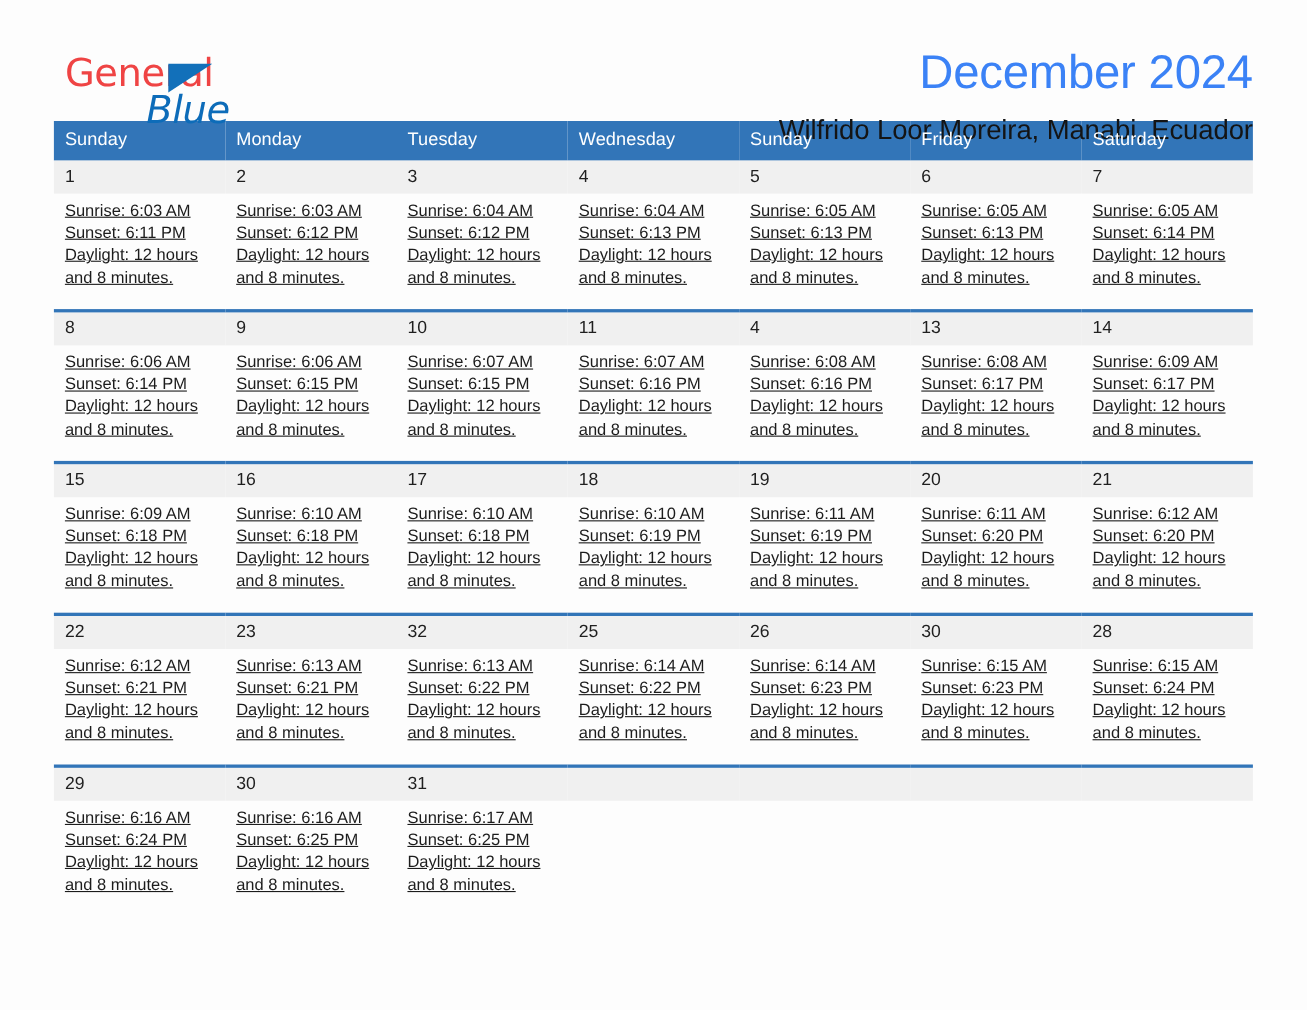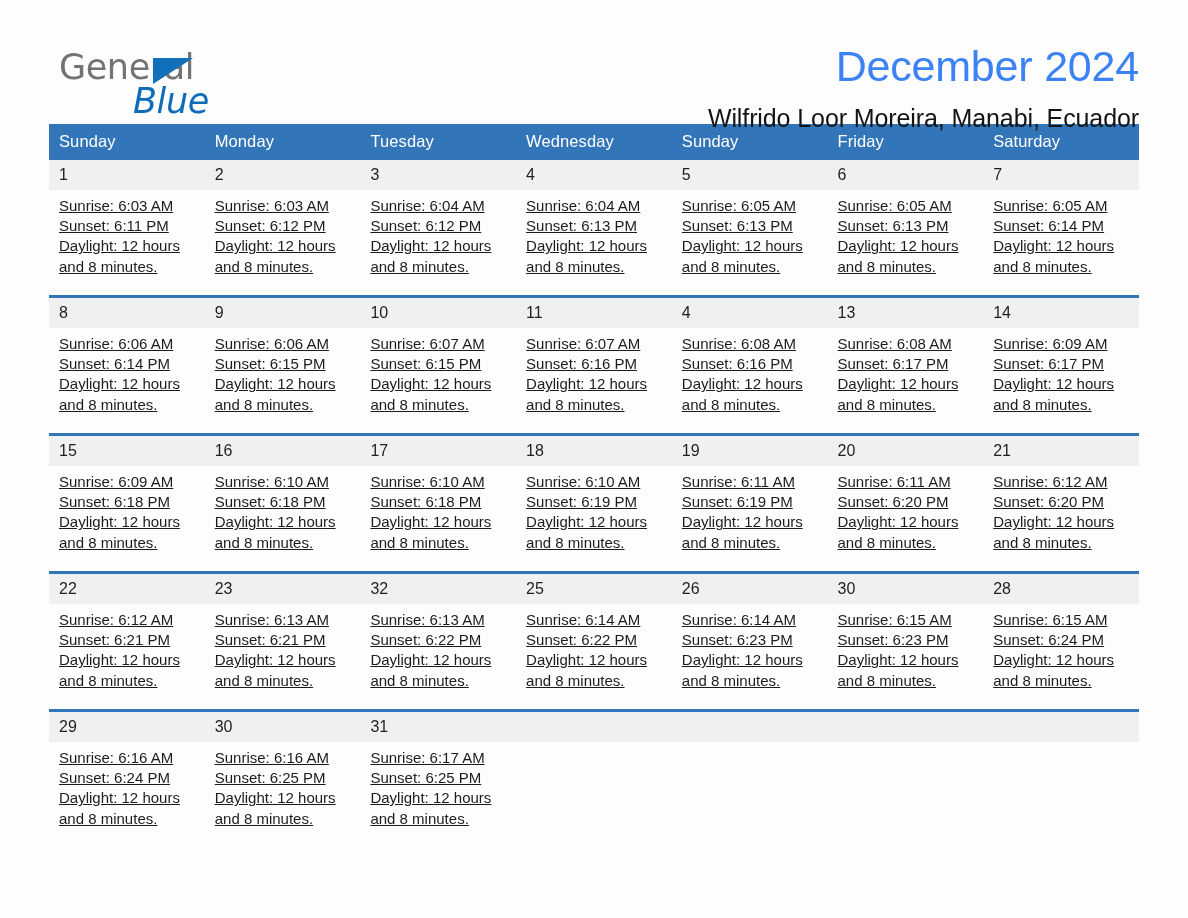--- a/index.html
+++ b/index.html
@@ -37,21 +37,21 @@
     width: 200px;
     height: 80px;
     flex: 0 0 auto;
   }
   .logo-general {
     position: absolute;
     left: 10px;
     top: 8px;
     font-size: 35px;
     letter-spacing: -0.4px;
-    color: #737373;
+    color: #ef4444;
     font-family: "DejaVu Sans", sans-serif;
     font-weight: 400;
     line-height: 1;
   }
   .logo-tri {
     position: absolute;
     left: 104px;
     top: 16px;
     width: 0;
     height: 0;
@@ -86,21 +86,21 @@
     font-size: 25px;
     font-weight: 400;
     color: #141414;
     margin-top: 14px;
     letter-spacing: -0.1px;
   }
 
   
   .calendar {
     width: 1090px;
-    margin-top: 16px;
+    margin-top: 2px;
     border-collapse: collapse;
     table-layout: fixed;
   }
   .calendar col { width: 155.7px; }
 
   thead th {
     background: #3275b8;
     color: #ffffff;
     font-size: 16.5px;
     font-weight: 400;

